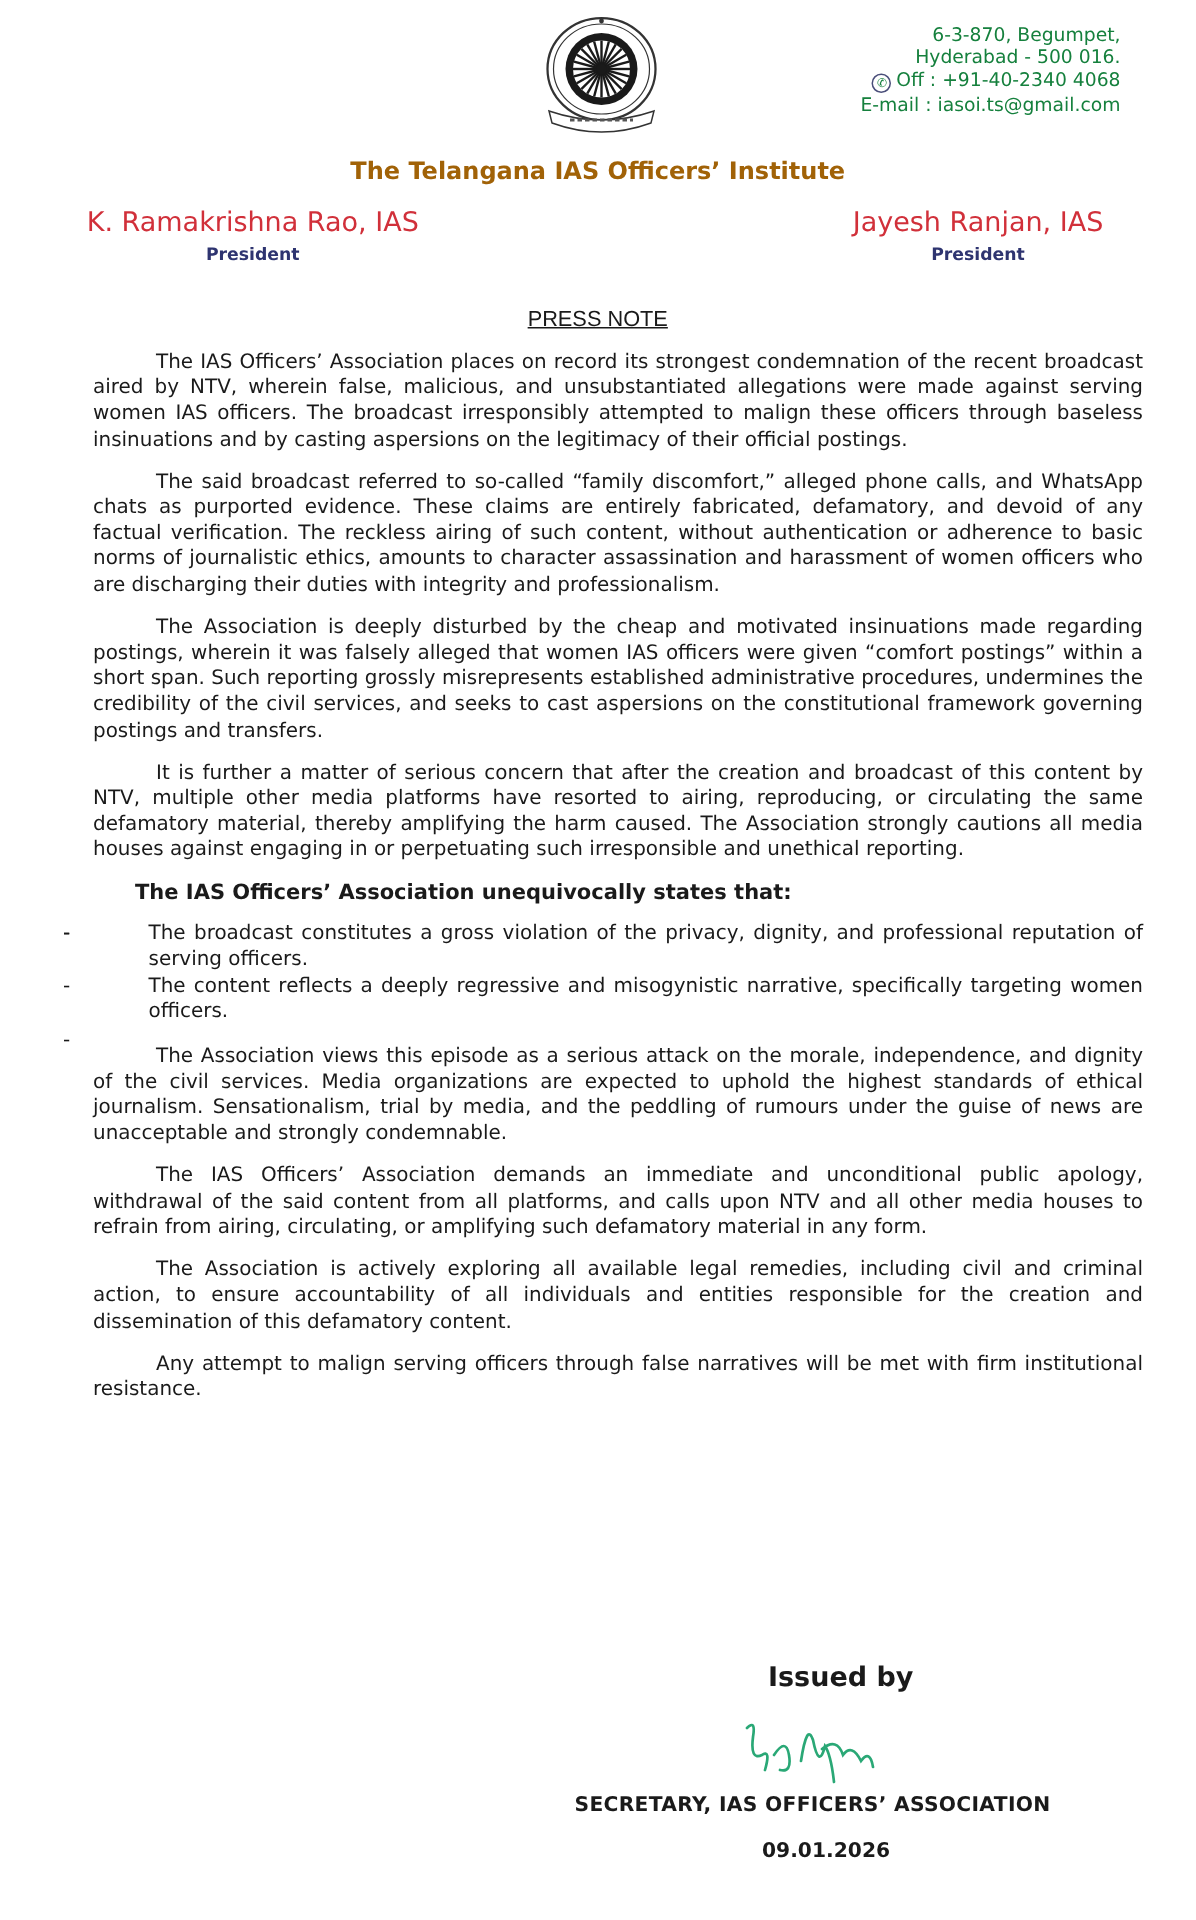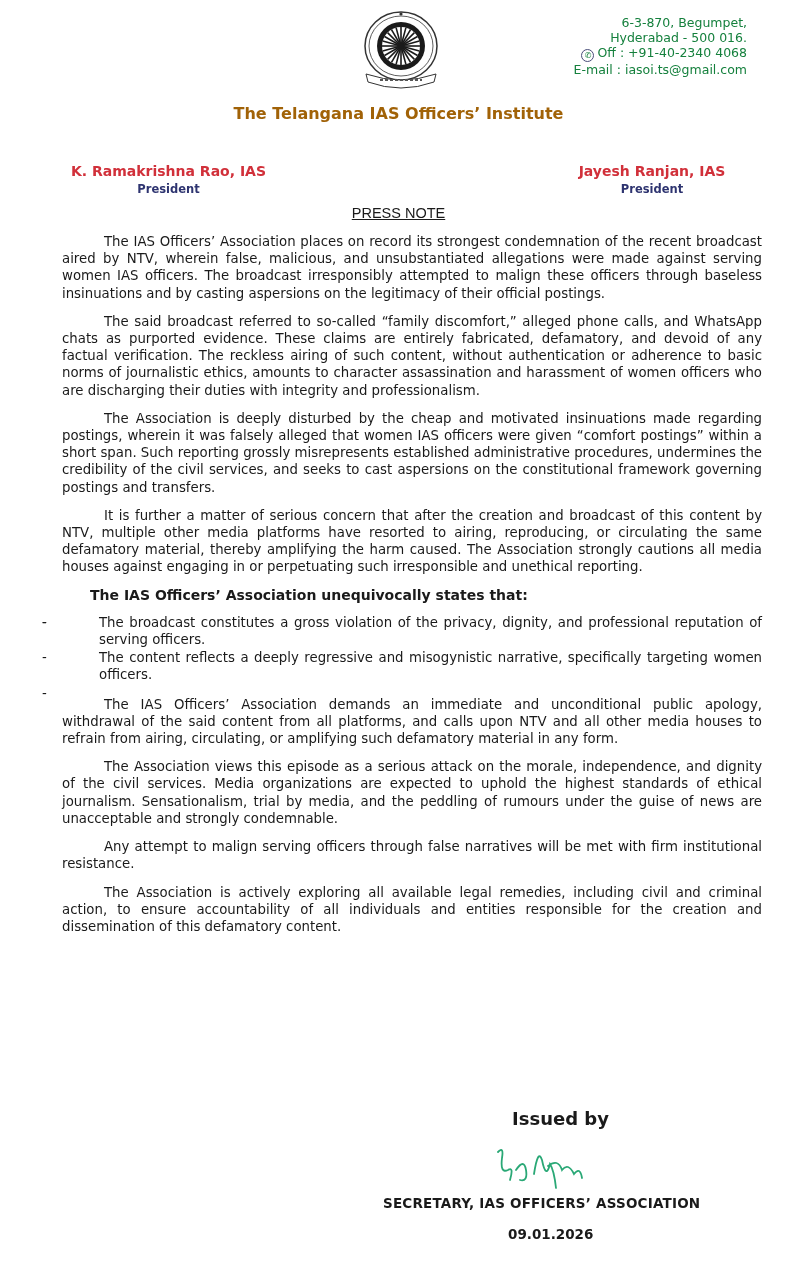--- a/index.html
+++ b/index.html
@@ -6,21 +6,21 @@
   body { width: 797px; height: 1280px; position: relative; overflow: hidden;
          font-family: "Liberation Sans", sans-serif; color: #1a1a1a; }
   .emblem { position: absolute; left: 358px; top: 8px; width: 86px; height: 90px; }
   .address { position: absolute; right: 50px; top: 15px; text-align: right;
              font-family: "DejaVu Sans", sans-serif; font-size: 12.5px; line-height: 15px; color: #15803d; }
   .phone-icon { display: inline-block; width: 11px; height: 11px; border: 1.5px solid #4a4e7a; border-radius: 50%;
                 font-size: 8px; line-height: 11px; text-align: center; margin-right: 3px; vertical-align: -1px; }
   .institute { position: absolute; top: 104px; left: 0; width: 797px; text-align: center;
                font-family: "DejaVu Sans", sans-serif; font-weight: bold; font-size: 16px; color: #a16207; }
   .officer { position: absolute; top: 138px; text-align: center; }
-  .officer .name { font-family: "DejaVu Sans", sans-serif; font-weight: bold; font-size: 14px; color: #d1303a; margin-top: 25px; }
+  .officer .name { font-family: "DejaVu Sans", sans-serif; font-weight: normal; font-size: 18px; color: #d1303a; }
   .officer .role { font-family: "DejaVu Sans", sans-serif; font-weight: bold; font-size: 11.5px; color: #2e3470; margin-top: 3px; }
   .officer.left { left: 26px; width: 285px; }
   .officer.right { left: 528px; width: 248px; }
   .title { position: absolute; top: 205px; left: 0; width: 797px; text-align: center;
            font-weight: normal; font-size: 14.5px; text-decoration: underline; }
   .body { position: absolute; top: 233px; left: 62px; width: 700px;
           font-family: "DejaVu Sans", sans-serif; font-size: 13.3px; line-height: 17.2px; text-align: justify; }
   .body p { margin: 0 0 11px 0; text-indent: 42px; }
   .states-heading { font-weight: bold; margin: 6px 0 10px 28px; font-size: 14px; }
   .bullets { list-style: none; margin: 0 0 12px 0; padding: 0; }
@@ -96,24 +96,24 @@
   <p>The said broadcast referred to so-called “family discomfort,” alleged phone calls, and WhatsApp chats as purported evidence. These claims are entirely fabricated, defamatory, and devoid of any factual verification. The reckless airing of such content, without authentication or adherence to basic norms of journalistic ethics, amounts to character assassination and harassment of women officers who are discharging their duties with integrity and professionalism.</p>
   <p>The Association is deeply disturbed by the cheap and motivated insinuations made regarding postings, wherein it was falsely alleged that women IAS officers were given “comfort postings” within a short span. Such reporting grossly misrepresents established administrative procedures, undermines the credibility of the civil services, and seeks to cast aspersions on the constitutional framework governing postings and transfers.</p>
   <p>It is further a matter of serious concern that after the creation and broadcast of this content by NTV, multiple other media platforms have resorted to airing, reproducing, or circulating the same defamatory material, thereby amplifying the harm caused. The Association strongly cautions all media houses against engaging in or perpetuating such irresponsible and unethical reporting.</p>
   <div class="states-heading">The IAS Officers’ Association unequivocally states that:</div>
   <ul class="bullets">
     <li><span class="dash">-</span></li>
     <li><span class="dash">-</span><span>The broadcast constitutes a gross violation of the privacy, dignity, and professional reputation of serving officers.</span></li>
     <li><span class="dash">-</span><span>The content reflects a deeply regressive and misogynistic narrative, specifically targeting women officers.</span></li>
     <li><span class="dash">-</span></li>
   </ul>
+  <p>The Association views this episode as a serious attack on the morale, independence, and dignity of the civil services. Media organizations are expected to uphold the highest standards of ethical journalism. Sensationalism, trial by media, and the peddling of rumours under the guise of news are unacceptable and strongly condemnable.</p>
   <p>The IAS Officers’ Association demands an immediate and unconditional public apology, withdrawal of the said content from all platforms, and calls upon NTV and all other media houses to refrain from airing, circulating, or amplifying such defamatory material in any form.</p>
-  <p>The Association views this episode as a serious attack on the morale, independence, and dignity of the civil services. Media organizations are expected to uphold the highest standards of ethical journalism. Sensationalism, trial by media, and the peddling of rumours under the guise of news are unacceptable and strongly condemnable.</p>
+  <p>The Association is actively exploring all available legal remedies, including civil and criminal action, to ensure accountability of all individuals and entities responsible for the creation and dissemination of this defamatory content.</p>
   <p>Any attempt to malign serving officers through false narratives will be met with firm institutional resistance.</p>
-  <p>The Association is actively exploring all available legal remedies, including civil and criminal action, to ensure accountability of all individuals and entities responsible for the creation and dissemination of this defamatory content.</p>
 </div>
 
 <div class="issued">Issued by</div>
 <svg class="signature" viewBox="0 0 120 55">
   <path d="M8 12 Q14 6 12 18 Q10 34 18 30 Q24 26 20 40 M26 30 Q34 18 36 30 Q38 42 30 40 M44 34 Q48 8 52 20 Q56 40 60 24 Q64 30 66 48 M58 26 Q68 18 72 30 Q78 22 84 34 Q90 26 92 38" fill="none" stroke="#2aa876" stroke-width="1.8" stroke-linecap="round"></path>
 </svg>
 <div class="sec">SECRETARY, IAS OFFICERS’ ASSOCIATION</div>
 <div class="date">09.01.2026</div>
 
 </body></html>

